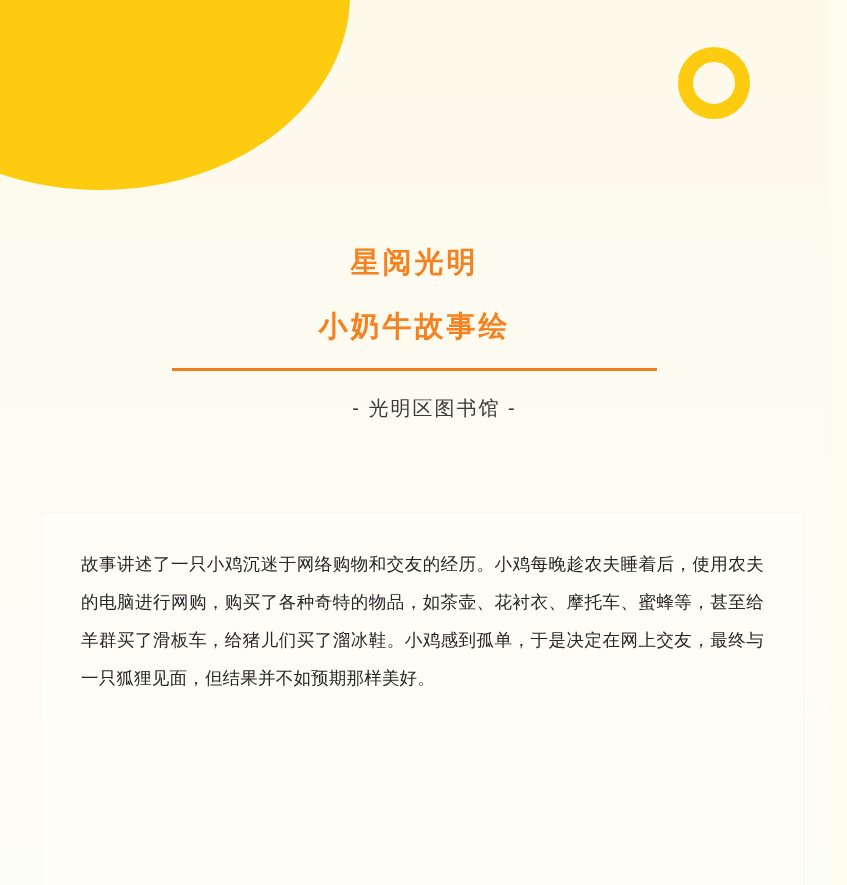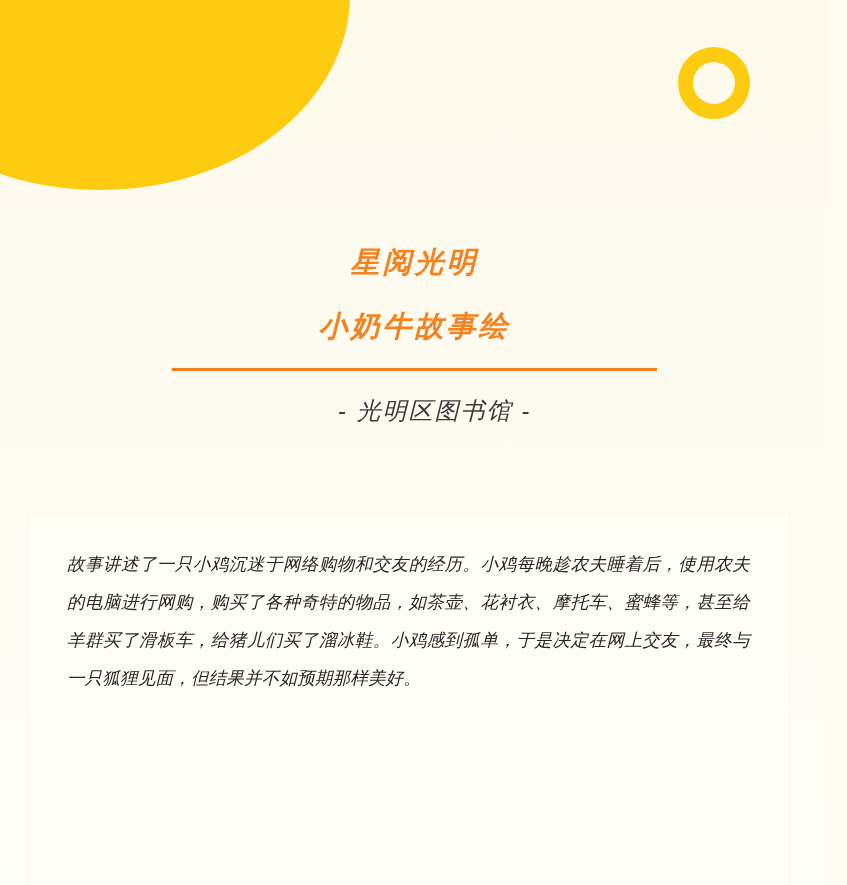--- a/index.html
+++ b/index.html
@@ -14,21 +14,20 @@
     overflow: hidden;
     position: relative;
   }
 
   .poster {
     position: relative;
     width: 829px;
     height: 885px;
     background: linear-gradient(180deg, #fdfaeb 0%, #fdfbf0 40%, #fdfdf7 100%);
     overflow: hidden;
-    font-style: italic;
   }
   .deco-circle-big-inner {
     position: absolute;
     left: -150px;
     top: -200px;
     width: 500px;
     height: 390px;
     background: #fdcb10;
     border-bottom-left-radius: 250px 195px;
     border-bottom-right-radius: 250px 195px;
@@ -82,29 +81,29 @@
     margin-top: 20px;
     font-family: "Liberation Serif", serif;
     font-size: 17px;
     font-weight: bold;
     color: #2b2b2b;
     letter-spacing: 1px;
   }
 
   .org {
     margin-top: 24px;
-    font-size: 24px;
+    font-size: 20px;
     color: #3a3a3a;
     letter-spacing: 2px;
     margin-left: 40px;
   }
 
   .card {
     position: absolute;
-    left: 28px;
+    left: 42px;
     top: 513px;
     width: 761px;
     height: 372px;
     background: #fffdf6;
     box-shadow: 0 0 0 1px rgba(0,0,0,0.015);
   }
 
   .card-body {
     padding: 32px 39px 0 39px;
   }

